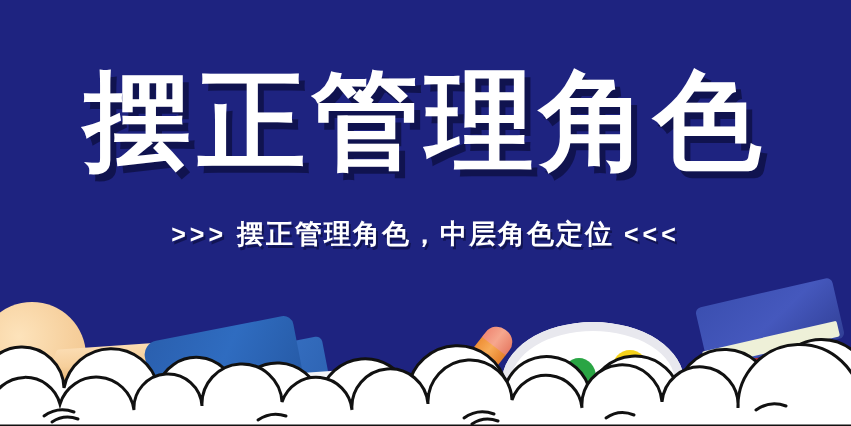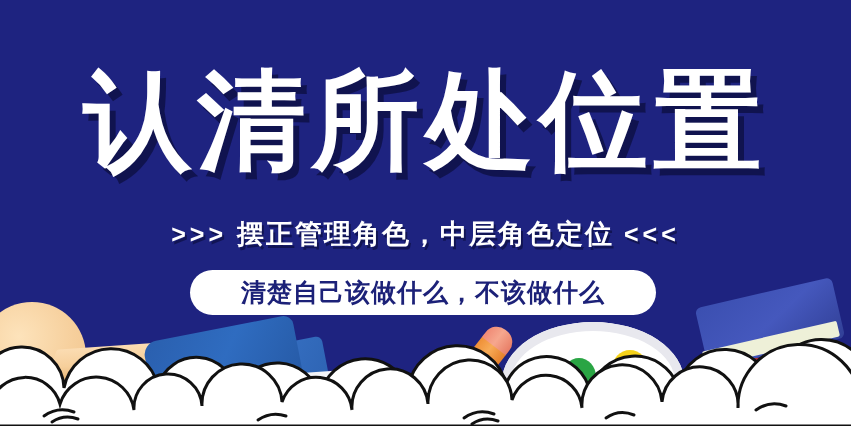--- a/index.html
+++ b/index.html
@@ -227,29 +227,26 @@
   }
 
   
   .clouds { left: 0; bottom: 0; width: 851px; height: 96px; }
 </style>
 </head>
 <body>
 
 <div id="banner">
 
-  <div class="title">认清所处位置</div>
+  <div class="title">摆正管理角色</div>
 
   <div class="subtitle">
     <span class="arrow">&gt;&gt;&gt;</span><span class="sub-text">摆正管理角色，中层角色定位</span><span class="arrow">&lt;&lt;&lt;</span>
   </div>
 
-  <div class="pill">
-    <span>清楚自己该做什么，不该做什么</span>
-  </div>
 
   <div class="scene">
 
     <div class="globe"></div>
     <div class="ruler"></div>
     <div class="ruler-edge"></div>
 
     <div class="bluebook-back"></div>
     <div class="bluebook-spine"></div>
     <div class="bluebook"></div>

